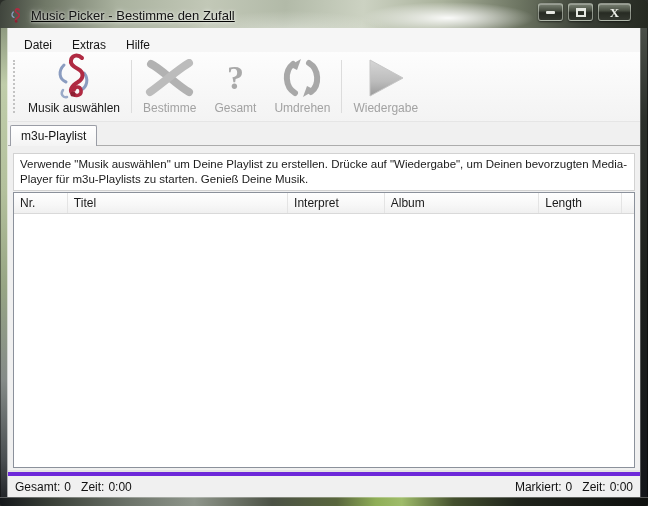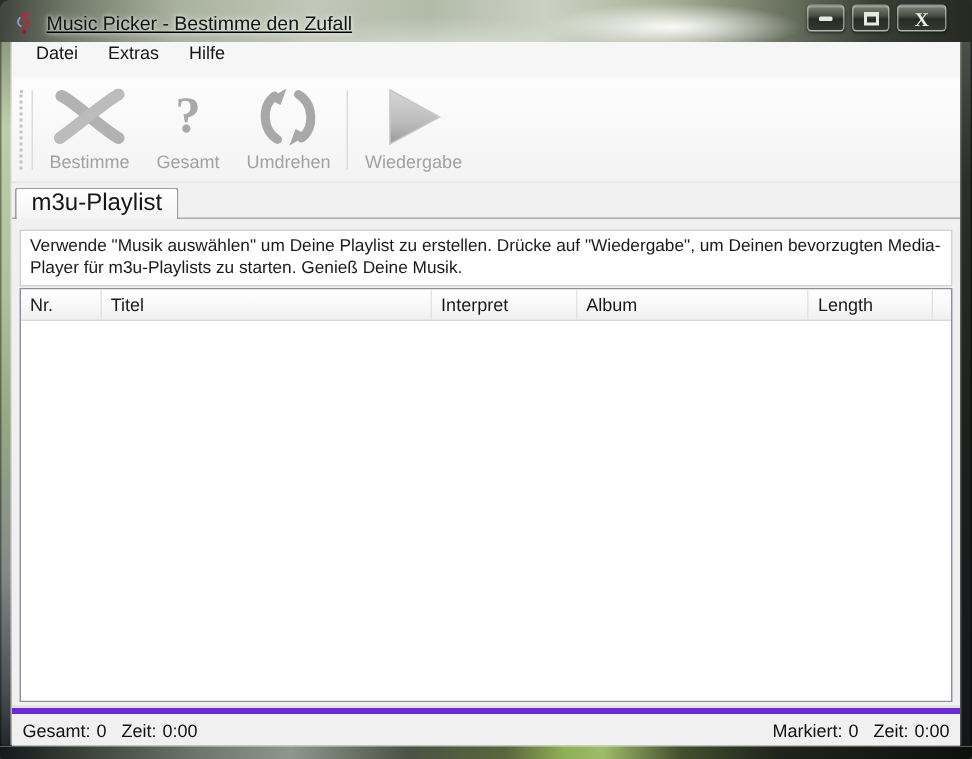--- a/index.html
+++ b/index.html
@@ -35,36 +35,36 @@
     background:linear-gradient(180deg,#4a4f48 0%,#2b2f2a 20%,#1d201d 55%,#14161a 100%);
     box-shadow: inset 1px 0 0 rgba(255,255,255,0.25), inset -1px 0 0 rgba(0,0,0,0.5); }
   .frame-bottom { position:absolute; left:0; bottom:0; width:648px; height:9px;
     background:linear-gradient(90deg,#15181b 0%,#3a4038 8%,#6d746a 20%,#8f968b 30%,#4c5245 42%,#59663d 52%,#8fae57 58%,#9fbc6a 62%,#44502e 70%,#20241c 80%,#0e100e 100%);
     box-shadow: inset 0 1px 0 rgba(255,255,255,0.3); }
 
   
   .client { position:absolute; left:8px; top:28px; width:632px; height:469px;
     background:#f0f0f0; display:flex; flex-direction:column; }
 
-  .menubar { height:24px; background:#f6f6f6; display:flex; align-items:flex-start; padding-left:6px; }
+  .menubar { height:24px; background:#f6f6f6; display:flex; align-items:flex-end; padding-left:6px; }
   .menu-item { padding:0 10px; display:flex; align-items:center; font-size:12px; color:#151515; cursor:default; }
 
   .toolbar { height:70px; background:linear-gradient(180deg,#fdfdfd,#f3f3f3);
     border-bottom:1px solid #e5e5e5; display:flex; align-items:stretch; padding:2px 0 2px 3px; }
   .toolbar-grip { width:0; border-left:2px dotted #c3c3c3; margin:6px 4px 6px 2px; }
   .tool-btn { display:flex; flex-direction:column; align-items:center; justify-content:flex-end;
     padding:2px 9px 4px; font-size:12px; color:#1a1a1a; cursor:default; }
   .tool-btn.disabled { color:#a2a2a2; }
   .icon-box { height:46px; display:flex; align-items:center; justify-content:center; margin-bottom:2px; }
   .tool-sep { width:1px; background:#dcdcdc; margin:6px 2px; }
   .q-glyph { font:700 34px "Liberation Serif",serif; color:#a9a9a9; line-height:1; }
 
   .tabstrip { height:24px; background:#f0f0f0; display:flex; align-items:flex-end; padding-left:2px; position:relative; }
   .tabstrip::after { content:""; position:absolute; left:0; right:0; bottom:0; height:1px; background:#acacac; }
-  .tab { position:relative; z-index:1; height:21px; padding:0 10px; font-size:16px; color:#151515;
+  .tab { position:relative; z-index:1; height:21px; padding:0 10px; font-size:12px; color:#151515;
     background:linear-gradient(180deg,#ffffff,#f4f4f4); border:1px solid #9a9da6; border-bottom:none;
     border-radius:2px 2px 0 0; display:flex; align-items:center; cursor:default; }
 
   .tabpanel { flex:1; min-height:0; background:#f0f0f0; padding:7px 5px 4px; display:flex; flex-direction:column; }
   .instructions { background:#ffffff; border:1px solid #d2d2d2; padding:3px 6px;
     font-size:11.5px; line-height:15px; color:#1a1a1a; }
   .listview { flex:1; min-height:0; margin-top:1px; background:#ffffff; border:1px solid #8b919b;
     display:flex; flex-direction:column; }
   .lv-header { height:21px; display:flex; border-bottom:1px solid #d9d9d9;
     background:linear-gradient(180deg,#ffffff,#f7f7f7 60%,#f0f0f0); }
@@ -124,20 +124,35 @@
         <span>Extras</span>
       </div>
       <div class="menu-item">
         <span>Hilfe</span>
       </div>
     </div>
 
     <div class="toolbar">
       <div class="toolbar-grip"></div>
 
+      <div class="tool-btn">
+        <span class="icon-box">
+          <svg width="40" height="48" viewBox="0 0 40 48">
+            <g fill="none" stroke-linecap="round">
+              <path d="M10 13 C4 19 5 27 12 30" stroke="#8a9cc0" stroke-width="3"></path>
+              <path d="M30 21 C35 27 33 35 27 38" stroke="#8a9cc0" stroke-width="3"></path>
+              <path d="M9 38 C6 42 9 46 13 45" stroke="#9aaac8" stroke-width="2.5"></path>
+              <path d="M28 6 C24 2 18 3 17 8 C16 12 20 15 24 17 C30 20 30 26 24 30 C17 34 15 39 19 42" stroke="#b02a42" stroke-width="4"></path>
+              <path d="M19 42 C23 45 28 43 27 38 C26 34 21 34 20 38" stroke="#b02a42" stroke-width="3.5"></path>
+            </g>
+            <circle cx="19" cy="42" r="2.6" fill="#8e1f33"></circle>
+          </svg>
+        </span>
+        <span>Musik auswählen</span>
+      </div>
 
       <div class="tool-sep"></div>
 
       <div class="tool-btn disabled">
         <span class="icon-box">
           <svg width="52" height="38" viewBox="0 0 52 38">
             <path d="M7 5 C16 9 34 27 45 33" stroke="#b2b2b2" stroke-width="8" stroke-linecap="round" fill="none"></path>
             <path d="M45 4 C36 9 16 26 6 33" stroke="#bcbcbc" stroke-width="8" stroke-linecap="round" fill="none"></path>
           </svg>
         </span>

